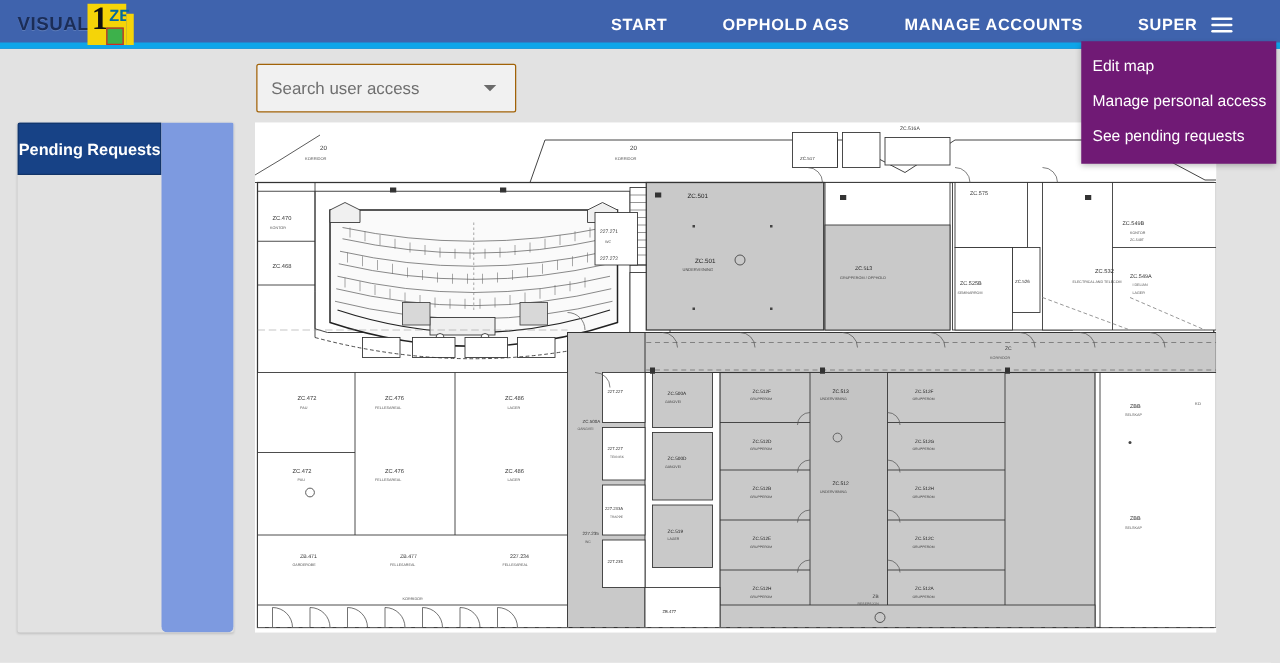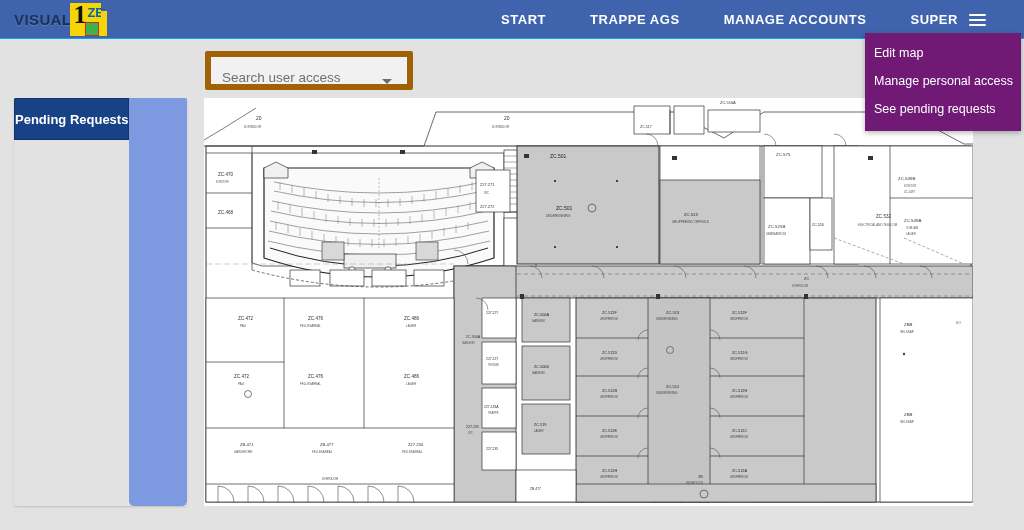--- a/index.html
+++ b/index.html
@@ -10,21 +10,21 @@
     background: #e2e2e2;
     font-family: "Liberation Sans", sans-serif;
   }
   #app { position: relative; width: 1024px; height: 530px; background: #e2e2e2; }
 
   
   .navbar {
     position: absolute; left: 0; top: 0;
     width: 1024px; height: 39px;
     background: #3f63ad;
-    border-bottom: 1px solid #0ea5e9;
+    border-bottom: 5px solid #0ea5e9;
     display: flex; align-items: center;
   }
   .brand {
     position: absolute; left: 14px; top: 2px;
     height: 34px; display: flex; align-items: center;
     user-select: none;
   }
   .brand-text {
     font-size: 15px; font-weight: bold; letter-spacing: .4px;
     color: #1b2d57; text-shadow: 0 1px 0 rgba(255,255,255,.15);
@@ -79,22 +79,22 @@
   }
   .dropdown-item {
     color: #fff; font-size: 12.5px; padding: 6px 10px 6px 9px;
     line-height: 16px; cursor: pointer; white-space: nowrap;
   }
 
   
   .search-box {
     position: absolute; left: 205px; top: 51px;
     width: 208px; height: 39px;
-    background: #f1f1f1; border: 6px solid #a16207;
-    border-radius: 2px; display: flex; align-items: flex-end;
+    background: #f1f1f1; border: 1px solid #a16207;
+    border-radius: 2px; display: flex; align-items: center;
     cursor: pointer;
   }
   .search-placeholder {
     flex: 1; font-size: 13.5px; color: #6f6f6f;
     padding-left: 11px; line-height: 1;
   }
   .caret {
     width: 0; height: 0; margin-right: 15px;
     border-left: 5px solid transparent;
     border-right: 5px solid transparent;
@@ -141,21 +141,21 @@
       <span class="brand-tile">
         <span class="brand-one">1</span>
         <span class="brand-ze">ZE</span>
         <span class="brand-sq"></span>
         <span class="brand-tail"></span>
       </span>
     </div>
 
     <div class="nav-links">
       <div class="nav-item">START</div>
-      <div class="nav-item">TRAPPE AGS</div>
+      <div class="nav-item">OPPHOLD AGS</div>
       <div class="nav-item">MANAGE ACCOUNTS</div>
       <div class="nav-item nav-super">
         <span>SUPER</span>
         <span class="hamburger">
           <span></span>
             <span></span>
             <span></span>
         </span>
       </div>
     </div>

